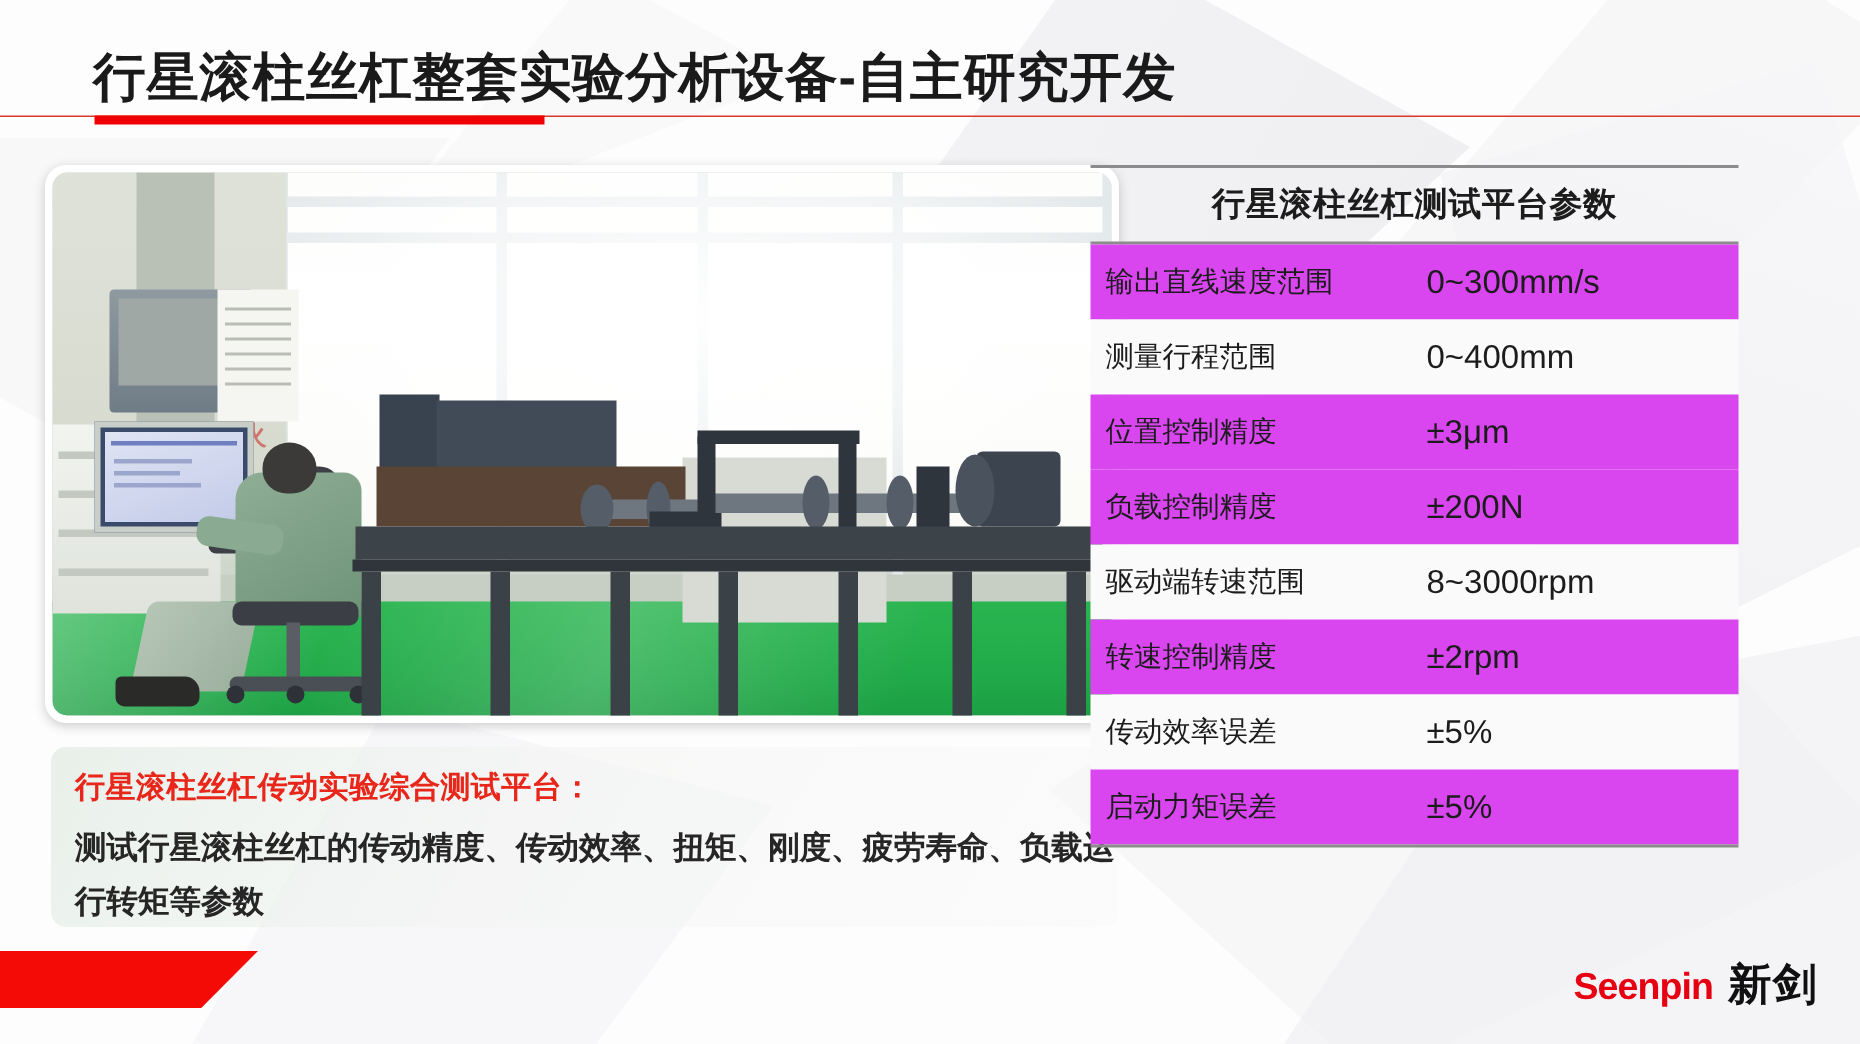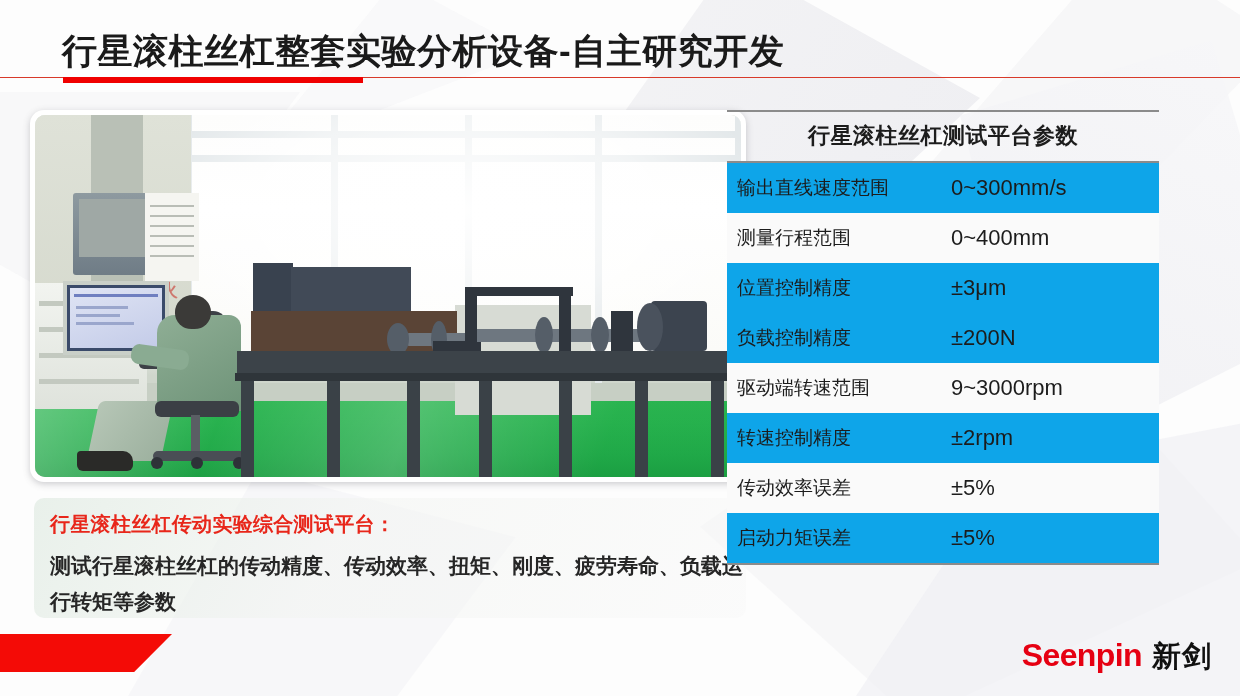--- a/index.html
+++ b/index.html
@@ -135,38 +135,38 @@
   
   .table-wrap{position:absolute;left:727px;top:110px;width:432px;}
   .tbl-rule{height:2px;background:#8b8b8b;width:100%;}
   .tbl-head{
     text-align:center;font-size:22px;font-weight:bold;color:#1c1c1c;
     padding:9px 0 10px 0;letter-spacing:.5px;
   }
   .tbl-row{
     display:flex;align-items:center;height:50px;box-sizing:border-box;
   }
-  .tbl-row.shade{background:#0ea5e9;}
+  .tbl-row.shade{background:#d946ef;}
   .tbl-row.plain{background:#fafafa;}
   .tbl-label{
     width:224px;padding-left:10px;box-sizing:border-box;
     font-size:19px;color:#1c1c1c;
   }
   .tbl-value{font-size:22px;color:#1c1c1c;}
   .tbl-bottom{height:2px;background:#8b8b8b;width:100%;}
 
   
   .red-para{
     position:absolute;left:0;top:634px;width:172px;height:38px;
     background:#f40b06;clip-path:polygon(0 0,100% 0,78% 100%,0 100%);
   }
   .logo{
     position:absolute;right:28px;top:637px;display:flex;align-items:baseline;gap:10px;
   }
-  .logo-en{font-size:32px;font-weight:bold;color:#e60012;letter-spacing:-.6px;}
+  .logo-en{font-size:25px;font-weight:bold;color:#e60012;letter-spacing:-.6px;}
   .logo-cn{font-size:29px;font-weight:bold;color:#101010;letter-spacing:1px;}
 </style>
 </head>
 <body>
 
 <div class="slide">
 
   <div class="bg-layer">
     <div class="poly p1"></div>
     <div class="poly p2"></div>
@@ -297,21 +297,21 @@
         <div class="tbl-row shade">
           <div class="tbl-label">位置控制精度</div>
           <div class="tbl-value">±3μm</div>
         </div>
         <div class="tbl-row shade">
           <div class="tbl-label">负载控制精度</div>
           <div class="tbl-value">±200N</div>
         </div>
         <div class="tbl-row plain">
           <div class="tbl-label">驱动端转速范围</div>
-          <div class="tbl-value">9~3000rpm</div>
+          <div class="tbl-value">8~3000rpm</div>
         </div>
         <div class="tbl-row shade">
           <div class="tbl-label">转速控制精度</div>
           <div class="tbl-value">±2rpm</div>
         </div>
         <div class="tbl-row plain">
           <div class="tbl-label">传动效率误差</div>
           <div class="tbl-value">±5%</div>
         </div>
         <div class="tbl-row shade">

